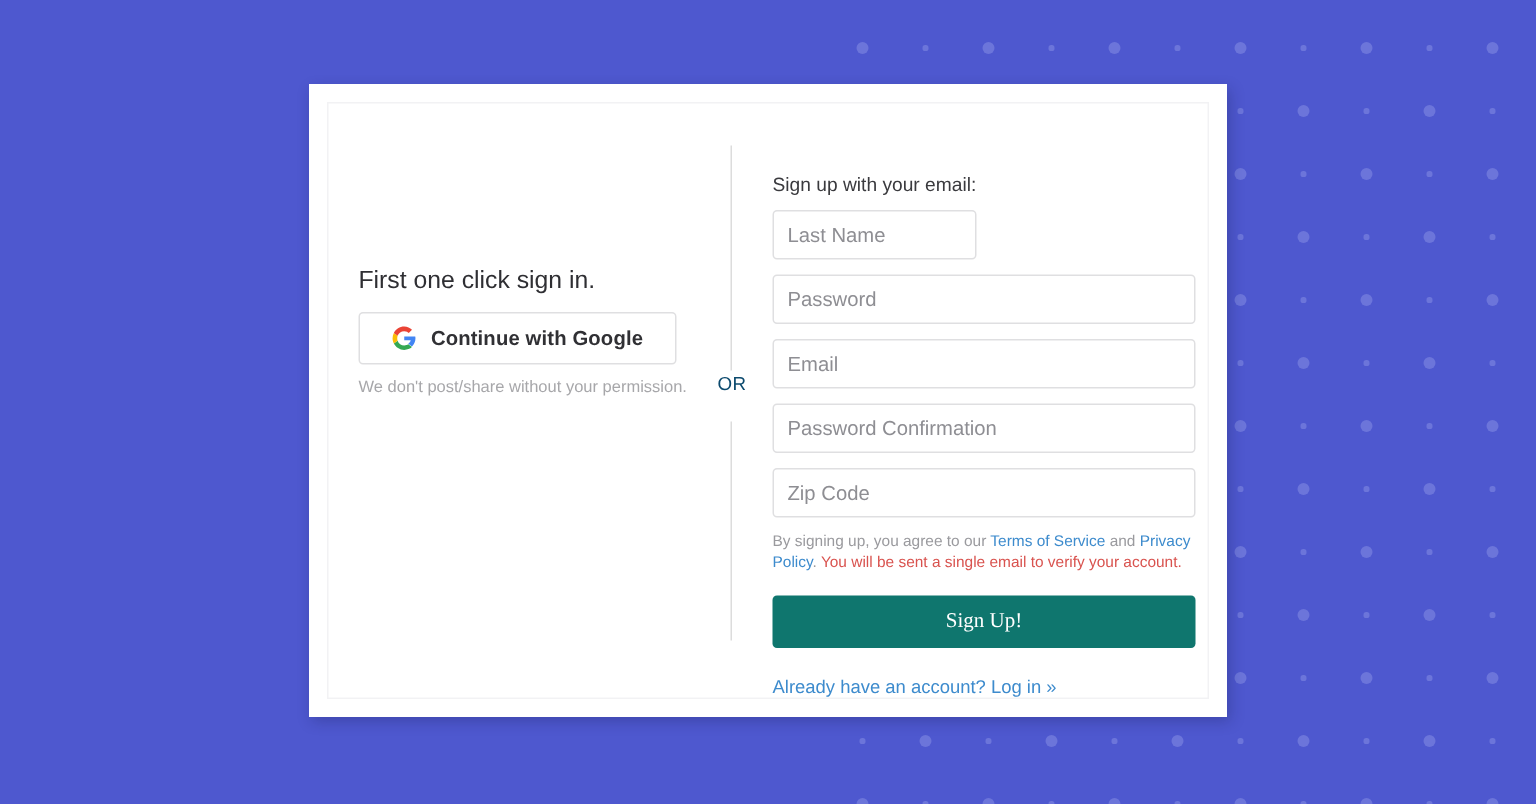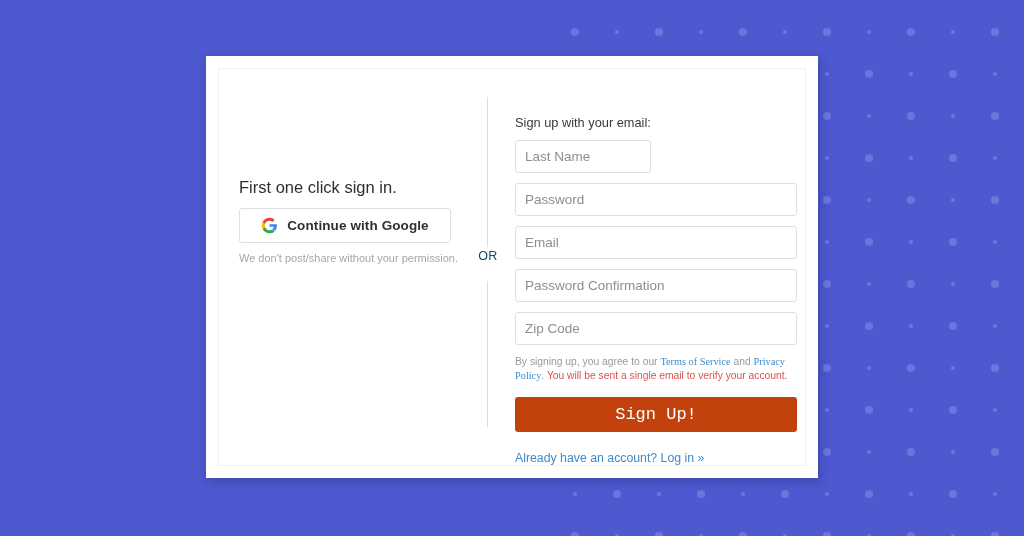--- a/index.html
+++ b/index.html
@@ -151,33 +151,33 @@
   #name-row { display: flex; gap: 10px; }
   #name-row .field { width: 136px; margin-bottom: 10px; }
 
   #legal {
     font-size: 10.3px;
     line-height: 1.38;
     color: #9a9a9e;
     margin: 1px 0 14px 0;
     max-width: 282px;
   }
-  #legal a { color: #3d8bcd; text-decoration: none; font-family: Liberation Serif, serif; }
+  #legal a { color: #3d8bcd; text-decoration: none; }
   #legal .warn { color: #d9534f; }
 
   #signup-button {
     display: block;
     width: 100%;
     height: 35px;
     border: none;
     border-radius: 3px;
-    background: #c2410c;
+    background: #0f766e;
     color: #fff;
-    font-family: Liberation Mono, monospace;
-    font-size: 17px;
+    font-family: Liberation Serif, serif;
+    font-size: 14px;
     cursor: pointer;
   }
   #login-link {
     display: inline-block;
     margin-top: 19px;
     font-size: 12.3px;
     color: #3d8bcd;
     text-decoration: none;
     cursor: pointer;
   }

